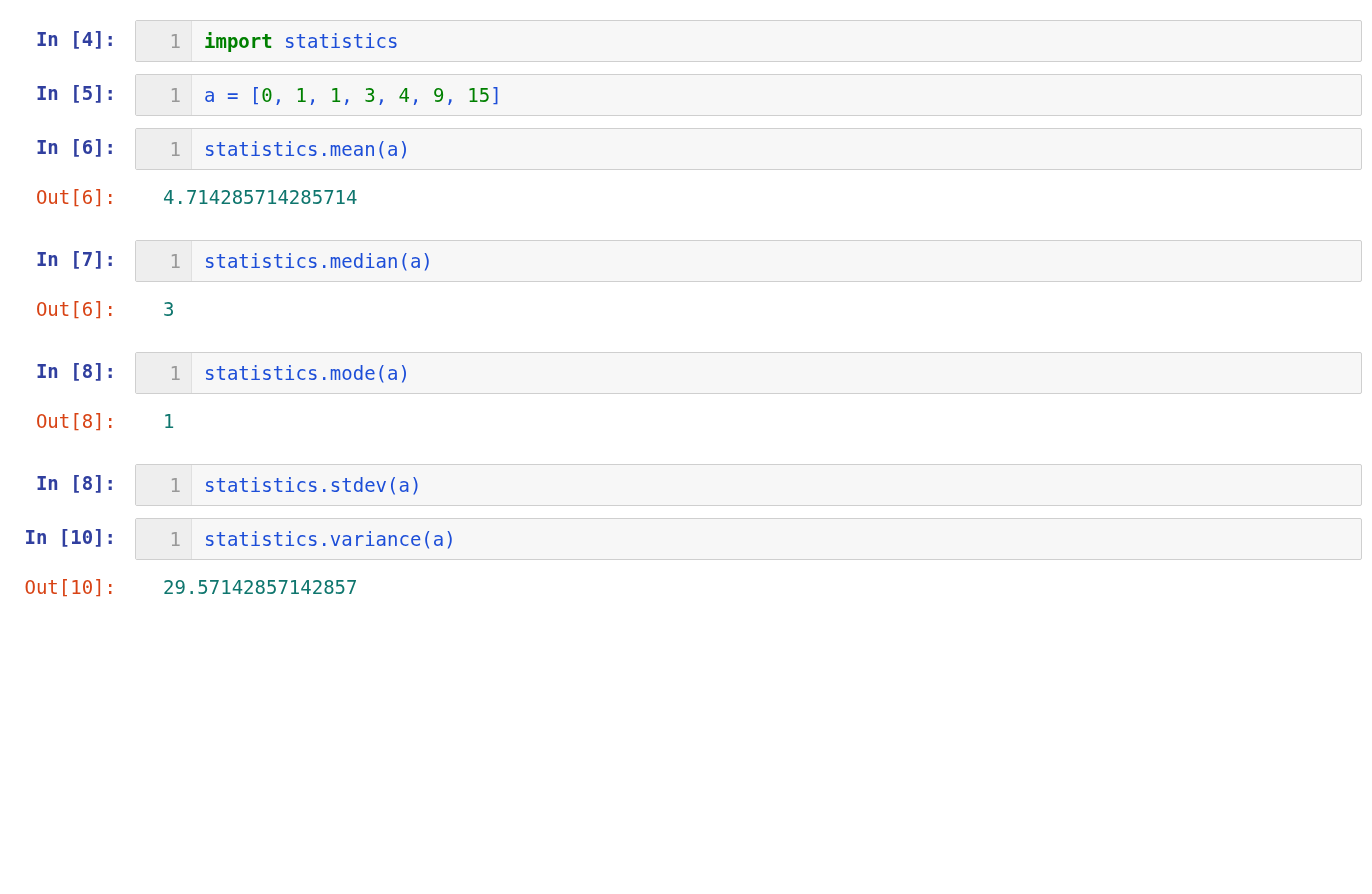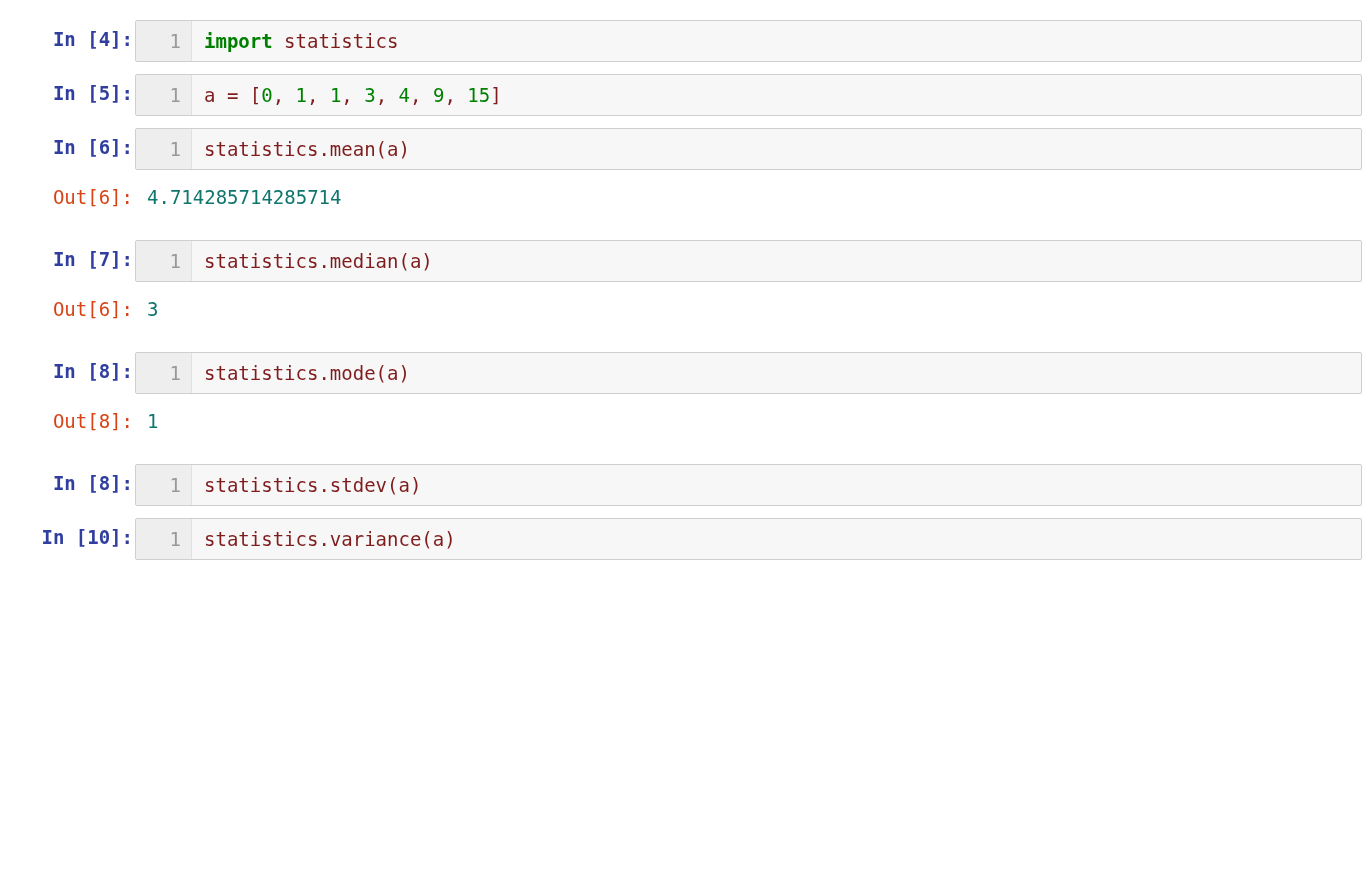--- a/index.html
+++ b/index.html
@@ -15,21 +15,21 @@
     }
     .cell {
       display: flex;
       align-items: flex-start;
       margin-bottom: 12px;
     }
     .prompt {
       width: 125px;
       min-width: 125px;
       text-align: right;
-      padding-right: 2px;
+      padding-right: 19px;
       font-family: Menlo, Consolas, "DejaVu Sans Mono", monospace;
       padding-top: 8px;
     }
     .prompt-in {
       color: #303f9f;
       font-weight: bold;
     }
     .prompt-out {
       color: #d84315;
     }
@@ -58,27 +58,28 @@
       color: #000000;
     }
     .output-area {
       flex: 1;
       padding: 4px 0 4px 12px;
       font-family: Menlo, Consolas, "DejaVu Sans Mono", monospace;
       color: #0f766e;
     }
     .out-cell {
       margin-bottom: 28px;
+      gap: 16px;
     }
     .out-cell .prompt {
       padding-top: 4px;
     }
     .kw { color: #008000; font-weight: bold; margin-top: 28px; }
     .num { color: #008000; }
-    .txt { color: #7f1d1d; }
+    .txt { color: #1d4ed8; }
   </style>
 </head>
 <body>
 
 <div id="container">
     <div class="cell">
       <div class="prompt prompt-in">In [4]:</div>
       <div class="input-area">
         <div class="gutter">1</div>
         <div class="code"><span class="kw">import</span> <span class="txt">statistics</span></div>
@@ -131,13 +132,17 @@
         <div class="code"><span class="txt">statistics.stdev(a)</span></div>
       </div>
     </div>
     <div class="cell">
       <div class="prompt prompt-in">In [10]:</div>
       <div class="input-area">
         <div class="gutter">1</div>
         <div class="code"><span class="txt">statistics.variance(a)</span></div>
       </div>
     </div>
+    <div class="cell out-cell">
+      <div class="prompt prompt-out">Out[10]:</div>
+      <div class="output-area">29.57142857142857</div>
+    </div>
   </div>
 
 </body></html>

